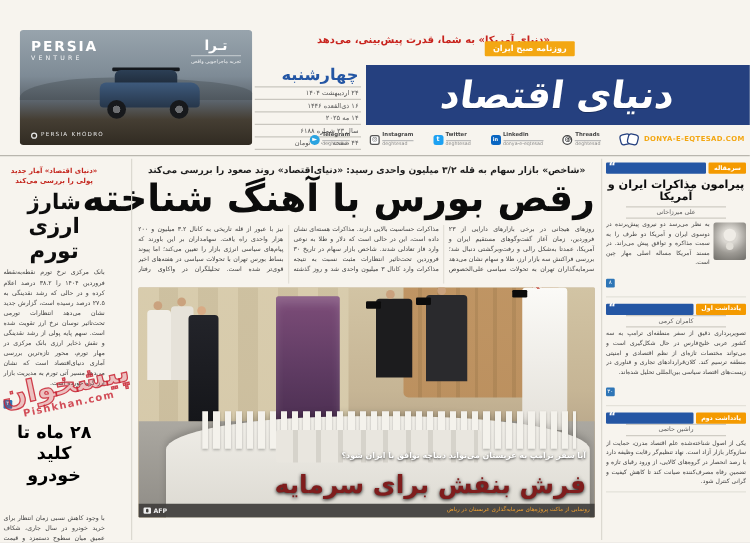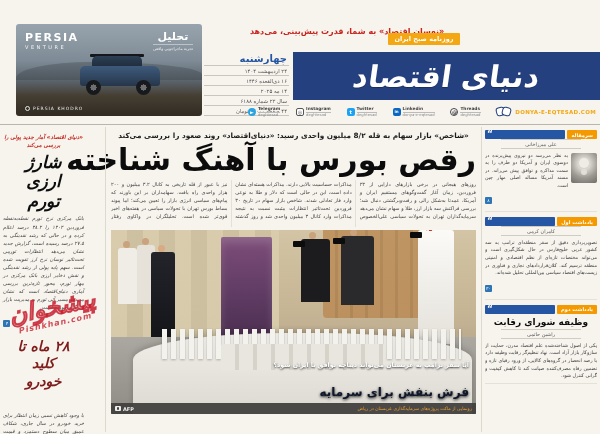--- a/index.html
+++ b/index.html
@@ -12,21 +12,21 @@
             font-size:8px; font-weight:bold; color:#c8231d; }
   .masthead { position:absolute; top:52px; left:293px; right:0; height:48px;
               background:#25407f; display:flex; align-items:center; justify-content:center; }
   .logo-text { color:#fff; font-size:30px; font-weight:900; transform:skewX(-8deg);
                letter-spacing:1px; text-shadow:0 1px 0 rgba(0,0,0,.25); white-space:nowrap; }
   .badge { position:absolute; top:33px; left:388px; width:72px; height:12px; background:#f3a712;
            color:#fff; font-size:6.5px; font-weight:bold; display:flex; align-items:center;
            justify-content:center; z-index:3; border-radius:1px;text-align:center; }
   .datebox { position:absolute; top:51px; left:204px; width:85px; font-size:5.3px; color:#555; }
   .datebox .row { border-bottom:1px solid #c9c6bf; padding:1.5px 2px; text-align:right; white-space:nowrap; overflow:hidden; }
-  .datebox .weekday { color:#2456a4; font-weight:bold; font-size:10px; }
+  .datebox .weekday { color:#2456a4; font-weight:bold; font-size:13px; }
   
   .ad { position:absolute; top:24px; left:16px; width:186px; height:92px; border-radius:3px;
         overflow:hidden; background:linear-gradient(180deg,#8d99a3 0%,#6d7a85 30%,#4a4f55 55%,#3a342c 75%,#2e2а22 100%); }
   .ad-sky { position:absolute; inset:0; background:linear-gradient(180deg,#98a4ad 0%,#7e8b96 40%,#5b636b 62%,#453e33 78%,#312b22 100%); }
   .ad-mount { position:absolute; top:38px; left:0; right:0; height:18px;
               background:linear-gradient(180deg,#5f6a72,#4c545b); border-radius:40% 60% 0 0/90% 70% 0 0; opacity:.8; }
   .suv { position:absolute; left:58px; top:30px; width:92px; height:42px; }
   .suv-body { position:absolute; left:6px; top:12px; width:80px; height:20px; background:linear-gradient(180deg,#3e5a7c,#26364a); border-radius:5px 7px 3px 3px; }
   .suv-cab { position:absolute; left:18px; top:2px; width:50px; height:14px; background:linear-gradient(180deg,#2c3f55,#1d2836); border-radius:5px 5px 0 0; }
   .suv-rack { position:absolute; left:16px; top:0; width:54px; height:3px; background:#14181d; border-radius:1px; }
@@ -59,21 +59,21 @@
   .sitemark i { position:absolute; top:0; width:9px; height:9px; border:1.6px solid #25407f; border-radius:3px; background:#fff; }
   .sitemark i:first-child { left:0; transform:rotate(-14deg); }
   .sitemark i:last-child { left:6px; transform:rotate(14deg); }
   .website { font-size:5.5px; font-weight:bold; color:#f3a712; letter-spacing:.3px; }
   .header-rule { position:absolute; top:124px; left:0; right:0; border-top:1.5px solid #b9b6ae; }
 
   
   .main { position:absolute; top:127px; left:3px; right:3px; bottom:2px; display:flex; gap:5px; }
   .sb { width:116px; flex:0 0 auto; border-left:1px solid #dcd9d1; padding-left:3px; }
   .center { flex:1 1 auto; min-width:0; }
-  .leftcol { width:103px; flex:0 0 auto; border-right:1px solid #dcd9d1; padding-right:21px; position:relative;font-style:italic; }
+  .leftcol { width:103px; flex:0 0 auto; border-right:1px solid #dcd9d1; padding-right:21px; position:relative; }
 
   
   .lead-kicker { font-size:7.3px; font-weight:bold; color:#1c1c1c; text-align:center; margin-top:4px; }
   .lead-headline { font-size:30px; font-weight:900; color:#0c0c0c; text-align:center; line-height:1.1;
                    margin:3px 0 4px; white-space:nowrap; }
   .lede { column-count:3; column-gap:8px; column-rule:1px solid #e3e0d8; font-size:5px; line-height:1.62;
           text-align:justify; color:#3f3f3f; height:47px; overflow:hidden; position:relative; }
   .pref { display:inline-block; min-width:7px; height:7px; line-height:7px; background:#2e75b6; color:#fff;
           font-size:4.5px; text-align:center; border-radius:1px; padding:0 1px; vertical-align:middle; }
   
@@ -101,39 +101,39 @@
   .fig-photog1 { left:52%; top:5%; width:8%; height:34%; background:#1c1c1e; }
   .fig-photog2 { left:63%; top:3%; width:9%; height:38%; background:#2a2a2d; }
   .cam { position:absolute; top:2px; left:-8px; width:12px; height:6px; background:#0c0c0c; border-radius:1px; }
   .fig-saudi { left:84%; top:0; width:10%; height:62%; background:linear-gradient(180deg,#fbfaf7,#e4e1da); }
   .ghutra { position:absolute; top:-9px; left:20%; width:10px; height:10px; border-radius:50% 50% 40% 40%;
             background:repeating-linear-gradient(45deg,#c2372f 0 2px,#f4ece6 2px 3.5px); }
   .fig-crowd1 { left:2%; top:10%; width:5%; height:30%; background:#f0ede6; }
   .fig-crowd2 { left:7%; top:8%; width:5%; height:32%; background:#e6e2d9; }
   .ph-kicker { position:absolute; right:7px; bottom:46px; left:20px; text-align:right; font-size:6.3px; font-weight:bold;
                color:#fff; text-shadow:0 1px 2px rgba(0,0,0,.85); }
-  .ph-headline { position:absolute; right:7px; bottom:15px; left:20px; text-align:right; font-size:12px; font-weight:900;
-                 color:#0f172a; text-shadow:0 1px 3px rgba(0,0,0,.9); white-space:nowrap; }
+  .ph-headline { position:absolute; right:7px; bottom:15px; left:20px; text-align:right; font-size:20px; font-weight:900;
+                 color:#7f1d1d; text-shadow:0 1px 3px rgba(0,0,0,.9); white-space:nowrap; }
   .creditbar { position:absolute; left:0; right:0; bottom:0; height:11px; background:rgba(66,64,62,.94);
                display:flex; direction:ltr; align-items:center; justify-content:space-between; padding:0 4px; }
   .credit-left { display:flex; align-items:center; gap:2px; color:#eee; font-size:5px; font-weight:bold; }
   .cam-icon { width:6px; height:4.5px; background:#eee; border-radius:1px; position:relative; }
   .cam-icon::after { content:""; position:absolute; left:1.8px; top:.8px; width:2.6px; height:2.6px; border-radius:50%; background:#42403e; }
   .credit-right { color:#f0a030; font-size:4.6px; }
 
   
   .a1-kicker { color:#c4271f; font-size:5.6px; font-weight:bold; text-align:center; line-height:1.5; margin-top:6px; }
   .a1-headline { font-size:17px; font-weight:900; color:#0d0d0d; text-align:center; line-height:1.15; margin:3px 6px; }
   .colbody { font-size:5px; line-height:1.62; text-align:justify; color:#3f3f3f; }
   .a-foot { text-align:left; margin:1px 0 2px; }
   .watermark { position:absolute; top:168px; left:-4px; right:-2px; transform:rotate(-12deg); text-align:center;
                pointer-events:none; z-index:5; }
   .wm-fa { font-size:24px; font-weight:900; color:rgba(205,40,55,.25); -webkit-text-stroke:1px rgba(200,35,50,.85); line-height:1; }
   .wm-en { font-size:8px; font-weight:bold; color:rgba(200,35,50,.8); letter-spacing:1px; direction:ltr; }
-  .a2-headline { font-size:14px; font-weight:900; color:#7f1d1d; text-align:center; line-height:1.25; margin:6px 10px 21px; }
+  .a2-headline { font-size:14px; font-weight:900; color:#000000; text-align:center; line-height:1.25; margin:6px 10px 21px; }
 
   
   .sb-item { padding-top:3px; }
   .sb-head { display:flex; gap:2px; height:9px; }
   .sb-tag { background:#f49a00; color:#fff; font-size:5px; font-weight:bold; display:flex; align-items:center;
             padding:0 4px; border-radius:1px; }
   .sb-bar { flex:1; background:#2456a4; border-radius:1px; position:relative; }
   .sb-bar::after { content:"\201C"; position:absolute; left:2px; top:-1px; color:#fff; font-size:9px; font-weight:900; }
   .sb-title { font-size:9px; font-weight:900; color:#0d0d0d; text-align:center; margin:3.5px 0 2px; }
   .sb-author { font-size:5px; color:#5a5a5a; text-align:center; border-top:1px solid #cfccc4; border-bottom:1px solid #cfccc4;
@@ -143,21 +143,21 @@
               background:radial-gradient(circle at 50% 36%, #d9d6d0 0 26%, #9d9a94 60%, #6f6d68 100%); }
   .portrait::after { content:""; display:block; margin:5px auto 0; width:10px; height:10px; border-radius:50%;
                      background:#efece6; box-shadow:0 9px 0 -2px #e2dfd8; }
   .sb-foot { text-align:left; margin:1px 0 2px; border-bottom:1px solid #e4e1d9; padding-bottom:2px; }
 </style>
 </head>
 <body>
 
 <div class="page">
 
-  <div class="slogan">«نوسان اقتصاد» به شما، قدرت پیش‌بینی، می‌دهد</div>
+  <div class="slogan">«دنیای آمریکا» به شما، قدرت پیش‌بینی، می‌دهد</div>
 
   <div class="masthead">
     <div class="logo-text">دنیای اقتصاد</div>
   </div>
   <div class="badge">روزنامه صبح ایران</div>
 
   <div class="datebox">
     <div class="row weekday">چهارشنبه</div>
     <div class="row">۲۴ اردیبهشت ۱۴۰۴</div>
     <div class="row">۱۶ ذی‌القعده ۱۴۴۶</div>
@@ -174,21 +174,21 @@
         <div class="suv-cab"></div>
         <div class="suv-body"></div>
       <div class="suv-w1"></div>
         <div class="suv-w2"></div>
     </div>
     <div class="ad-brand">
       <div class="b1">PERSIA</div>
       <div class="b2">VENTURE</div>
     </div>
     <div class="ad-fa">
-      <div class="t1">تحلیل</div>
+      <div class="t1">تـرا</div>
       <div class="t2">تجربه ماجراجویی واقعی</div>
     </div>
     <div class="ad-foot">
       <span class="ad-dot"></span>
       <span>PERSIA KHODRO</span>
     </div>
   </div>
 
   <div class="socialbar">
     <div class="social">
@@ -239,20 +239,21 @@
 
   <div class="main">
 
     <aside class="sb">
 
       <div class="sb-item">
         <div class="sb-head">
             <span class="sb-tag">سرمقاله</span>
             <span class="sb-bar"></span>
           </div>
+        <div class="sb-title">پیرامون مذاکرات ایران و آمریکا</div>
         <div class="sb-author">علی میرزاخانی</div>
         <div class="sb-body">
           <span class="portrait"></span>
           <span>به نظر می‌رسد دو نیروی پیش‌برنده در دوسوی ایران و آمریکا دو طرف را به سمت مذاکره و توافق پیش می‌راند. در مسند آمریکا مساله اصلی مهار چین است.</span>
         </div>
         <div class="sb-foot"><span class="pref">۸</span></div>
       </div>
 
       <div class="sb-item">
         <div class="sb-head">
@@ -262,30 +263,29 @@
         <div class="sb-author">کامران کرمی</div>
         <div class="sb-body">تصویربرداری دقیق از سفر منطقه‌ای ترامپ به سه کشور عربی خلیج‌فارس در حال شکل‌گیری است و می‌تواند مختصات تازه‌ای از نظم اقتصادی و امنیتی منطقه ترسیم کند. کلان‌قراردادهای تجاری و فناوری در زیست‌های اقتصاد سیاسی بین‌المللی تحلیل شده‌اند.</div>
         <div class="sb-foot"><span class="pref">۳۰</span></div>
       </div>
 
       <div class="sb-item">
         <div class="sb-head">
             <span class="sb-tag">یادداشت دوم</span>
             <span class="sb-bar"></span>
           </div>
-        <div class="sb-title">وظیفه شورای رقابت</div>
         <div class="sb-author">راشین حاتمی</div>
         <div class="sb-body">یکی از اصول شناخته‌شده علم اقتصاد مدرن، حمایت از سازوکار بازار آزاد است. نهاد تنظیم‌گر رقابت وظیفه دارد با رصد انحصار در گروه‌های کالایی، از ورود رقبای تازه و تضمین رفاه مصرف‌کننده صیانت کند تا کاهش کیفیت و گرانی کنترل شود.</div>
         <div class="sb-foot"></div>
       </div>
 
     </aside>
 
     <section class="center">
-      <div class="lead-kicker">«شاخص» بازار سهام به قله 8/۲ میلیون واحدی رسید: «دنیای‌اقتصاد» روند صعود را بررسی می‌کند</div>
+      <div class="lead-kicker">«شاخص» بازار سهام به قله ۳/۲ میلیون واحدی رسید: «دنیای‌اقتصاد» روند صعود را بررسی می‌کند</div>
       <div class="lead-headline">رقص بورس با آهنگ شناخته</div>
       <div class="lede">
         <span>روزهای هیجانی در برخی بازارهای دارایی از ۲۳ فروردین، زمان آغاز گفت‌وگوهای مستقیم ایران و آمریکا، عمدتا به‌شکل رالی و رفت‌وبرگشتی دنبال شد؛ بررسی فراکنش سه بازار ارز، طلا و سهام نشان می‌دهد سرمایه‌گذاران تهران به تحولات سیاسی علی‌الخصوص مذاکرات حساسیت بالایی دارند.</span>
         <span>مذاکرات هسته‌ای نشان داده است، این در حالی است که دلار و طلا به نوعی وارد فاز تعادلی شدند. شاخص بازار سهام در تاریخ ۳۰ فروردین تحت‌تاثیر انتظارات مثبت نسبت به نتیجه مذاکرات وارد کانال ۳ میلیون واحدی شد و روز گذشته نیز با عبور از قله تاریخی به کانال ۳.۲ میلیون و ۲۰۰ هزار واحدی راه یافت.</span>
         <span>سهامداران بر این باورند که پیام‌های سیاسی انرژی بازار را تعیین می‌کند؛ اما پیوند بساط بورس تهران با تحولات سیاسی در هفته‌های اخیر قوی‌تر شده است. تحلیلگران در واکاوی رفتار معامله‌گران، رقص شاخص سهام با آهنگ اخبار سیاسی را بررسی کرده‌اند.</span>
         
       </div>
 
       <div class="photo">
         <div class="ph-wall"></div>

